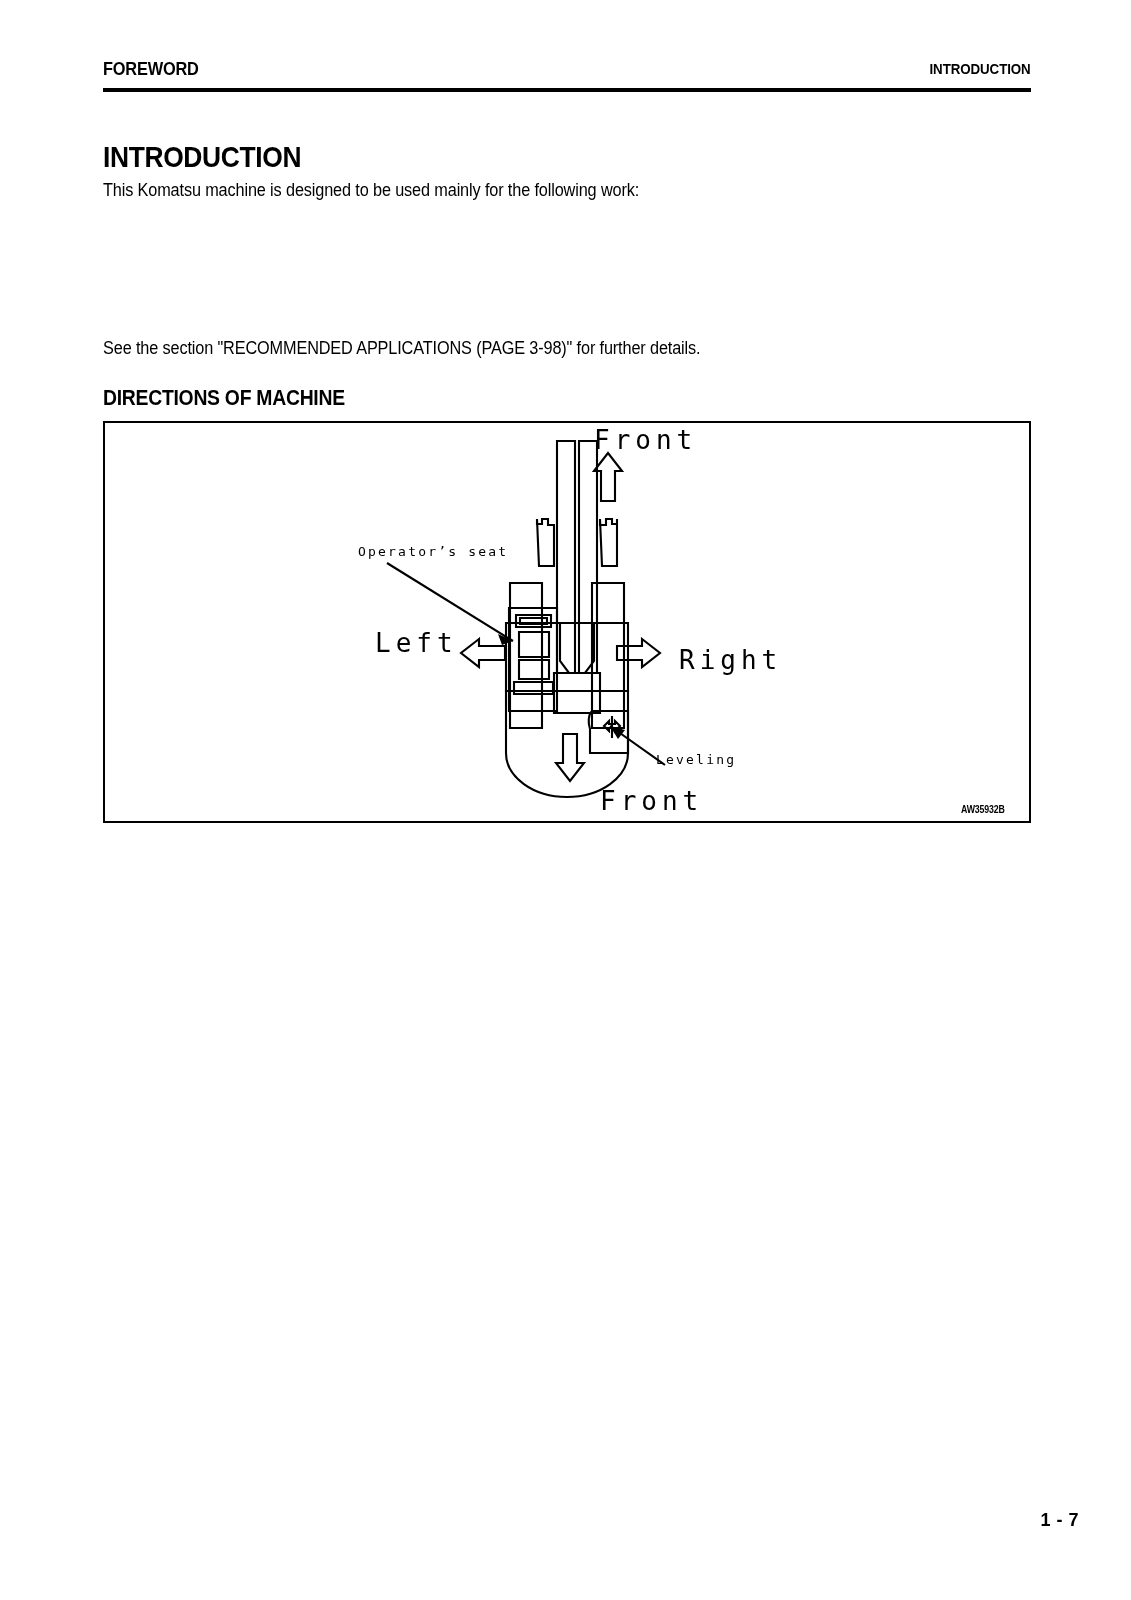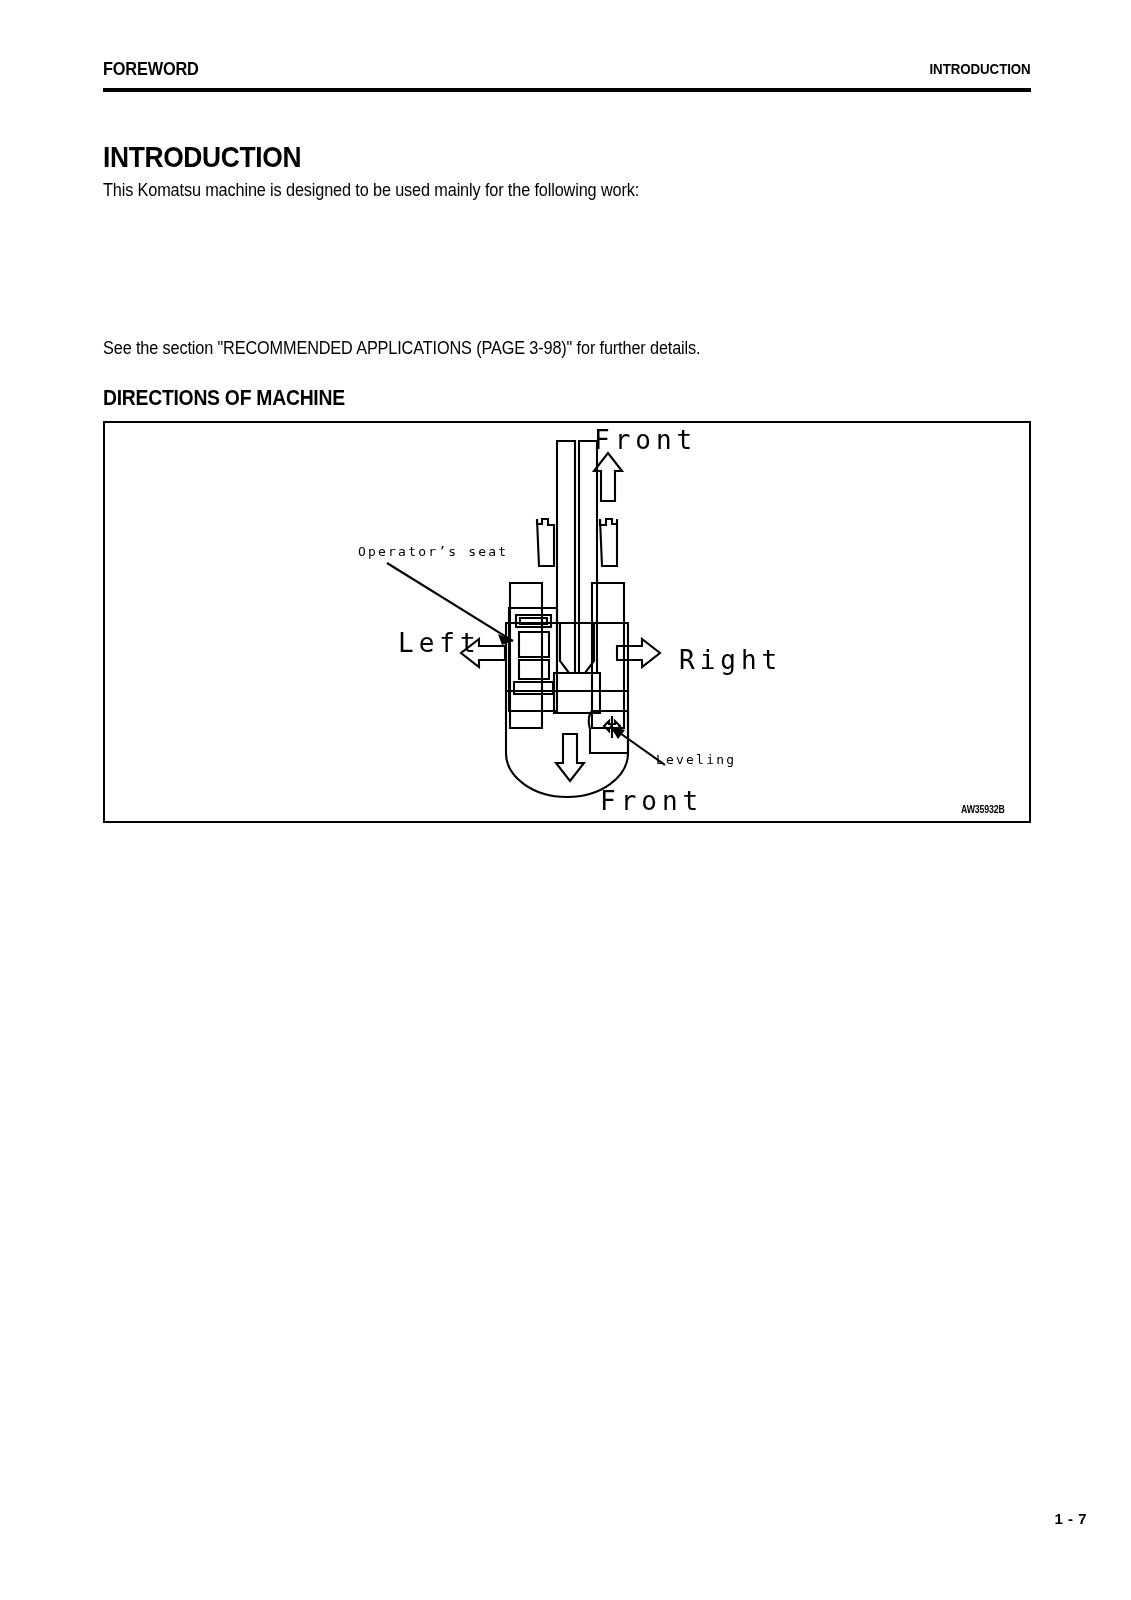--- a/index.html
+++ b/index.html
@@ -173,21 +173,21 @@
   .dlabel-big {
     font-size: 26px;
     letter-spacing: 5px;
   }
   .dlabel-small {
     font-size: 13px;
     letter-spacing: 2.2px;
   }
 
   .lbl-front { left: 489px; top: 2px; }
-  .lbl-left  { left: 270px; top: 205px; margin-left: 23px; }
+  .lbl-left  { left: 270px; top: 205px; }
   .lbl-right { left: 574px; top: 222px; }
   .lbl-rear  { left: 495px; top: 363px; }
   .lbl-seat  { left: 253px; top: 121px; }
   .lbl-sprocket { left: 551px; top: 329px; }
 
   
   .closing {
     position: absolute;
     left: 103px;
     top: 833px;
@@ -199,23 +199,23 @@
   .closing span {
     display: block;
     transform: scaleX(0.94);
     transform-origin: left center;
     white-space: nowrap;
   }
 
   
   .footer {
     position: absolute;
-    right: 84px;
+    right: 92px;
     top: 1510px;
-    font-size: 15px;
+    font-size: 18px;
     font-weight: bold;
     letter-spacing: 0.5px;
     white-space: nowrap;
   }
 </style>
 </head>
 <body>
 
 <div class="page">
 

